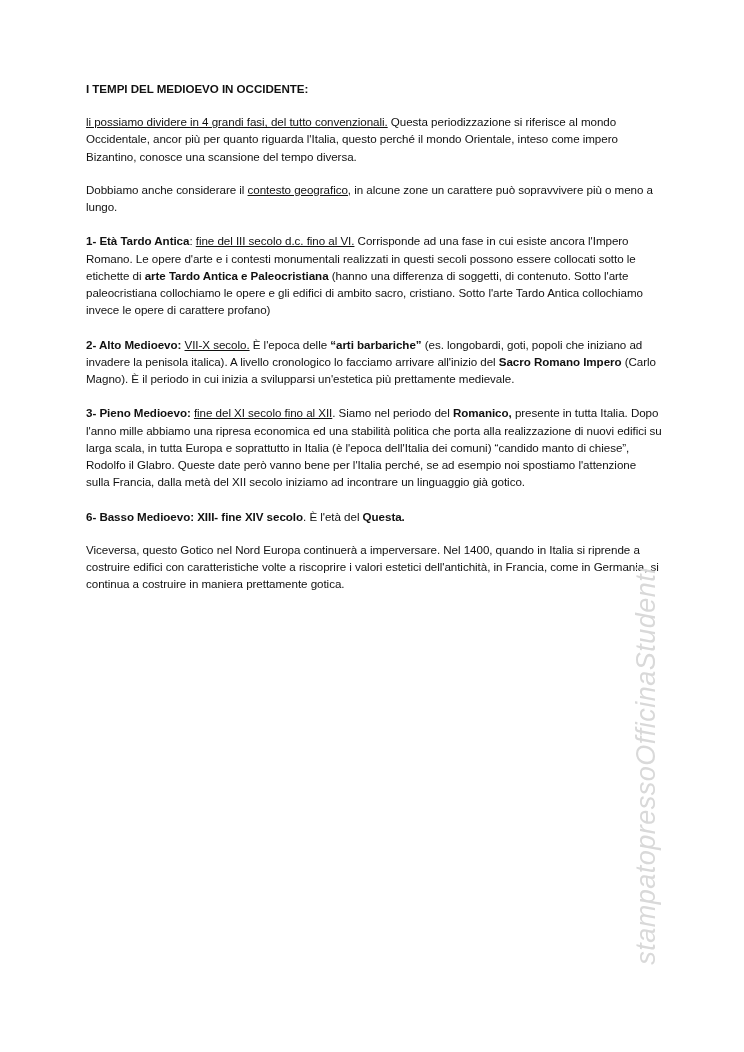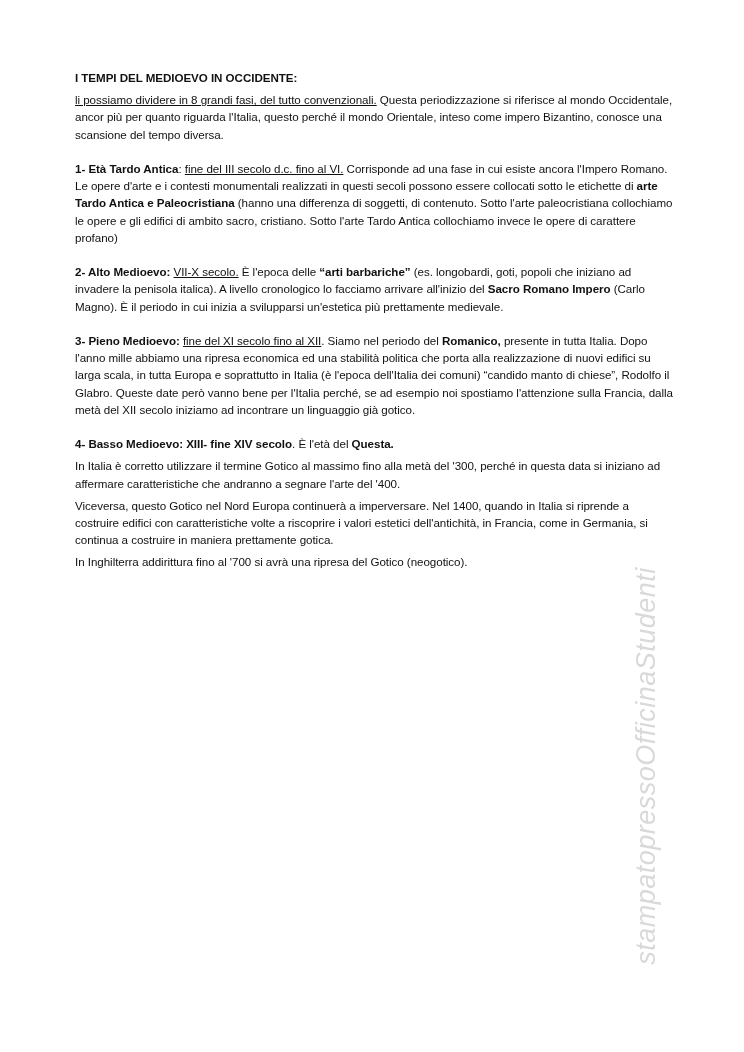--- a/index.html
+++ b/index.html
@@ -19,21 +19,21 @@
   .content {
     position: absolute;
     left: 70px;
     top: 64px;
     width: 608px;
     font-size: 11.6px;
     line-height: 17.2px;
     letter-spacing: -0.05px;
   }
   .para {
-    margin: 5px;
+    margin: 16px;
   }
   .para.gap {
     margin-top: 17.2px;
   }
   .b { font-weight: bold; }
   .u { text-decoration: underline; }
   .watermark {
     position: absolute;
     left: 646px;
     top: 766px;
@@ -46,23 +46,22 @@
     color: #d9d9d9;
     pointer-events: none;
   }
 </style>
 </head>
 <body>
 
 <div class="page">
   <div class="content">
       <p class="para"><span class="b">I TEMPI DEL MEDIOEVO IN OCCIDENTE:</span></p>
-      <p class="para"><span class="u">li possiamo dividere in 8 grandi fasi, del tutto convenzionali.</span><span> Questa periodizzazione si riferisce al mondo Occidentale, ancor più per quanto riguarda l'Italia, questo perché il mondo Orientale, inteso come impero Bizantino, conosce una scansione del tempo diversa.</span></p>
+      <p class="para"><span class="u">li possiamo dividere in 4 grandi fasi, del tutto convenzionali.</span><span> Questa periodizzazione si riferisce al mondo Occidentale, ancor più per quanto riguarda l'Italia, questo perché il mondo Orientale, inteso come impero Bizantino, conosce una scansione del tempo diversa.</span></p>
+      <p class="para"><span>Dobbiamo anche considerare il </span><span class="u">contesto geografico,</span><span> in alcune zone un carattere può sopravvivere più o meno a lungo.</span></p>
       <p class="para gap"><span class="b">1- Età Tardo Antica</span><span>: </span><span class="u">fine del III secolo d.c. fino al VI.</span><span> Corrisponde ad una fase in cui esiste ancora l'Impero Romano. Le opere d'arte e i contesti monumentali realizzati in questi secoli possono essere collocati sotto le etichette di </span><span class="b">arte Tardo Antica e Paleocristiana</span><span> (hanno una differenza di soggetti, di contenuto. Sotto l'arte paleocristiana collochiamo le opere e gli edifici di ambito sacro, cristiano. Sotto l'arte Tardo Antica collochiamo invece le opere di carattere profano)</span></p>
       <p class="para gap"><span class="b">2- Alto Medioevo: </span><span class="u">VII-X secolo.</span><span> È l'epoca delle </span><span class="b">“arti barbariche”</span><span> (es. longobardi, goti, popoli che iniziano ad invadere la penisola italica). A livello cronologico lo facciamo arrivare all'inizio del </span><span class="b">Sacro Romano Impero</span><span> (Carlo Magno). È il periodo in cui inizia a svilupparsi un'estetica più prettamente medievale.</span></p>
       <p class="para gap"><span class="b">3- Pieno Medioevo: </span><span class="u">fine del XI secolo fino al XII</span><span>. Siamo nel periodo del </span><span class="b">Romanico,</span><span> presente in tutta Italia. Dopo l'anno mille abbiamo una ripresa economica ed una stabilità politica che porta alla realizzazione di nuovi edifici su larga scala, in tutta Europa e soprattutto in Italia (è l'epoca dell'Italia dei comuni) “candido manto di chiese”, Rodolfo il Glabro. Queste date però vanno bene per l'Italia perché, se ad esempio noi spostiamo l'attenzione sulla Francia, dalla metà del XII secolo iniziamo ad incontrare un linguaggio già gotico.</span></p>
-      <p class="para gap"><span class="b">4- Basso Medioevo: XIII- fine XIV secolo</span><span>. È l'età del </span><span class="b">Questa.</span></p>
-      <p class="para"><span>In Italia è corretto utilizzare il termine Gotico al massimo fino alla metà del '300, perché in questa data si iniziano ad affermare caratteristiche che andranno a segnare l'arte del '400.</span></p>
+      <p class="para gap"><span class="b">6- Basso Medioevo: XIII- fine XIV secolo</span><span>. È l'età del </span><span class="b">Questa.</span></p>
       <p class="para"><span>Viceversa, questo Gotico nel Nord Europa continuerà a imperversare. Nel 1400, quando in Italia si riprende a costruire edifici con caratteristiche volte a riscoprire i valori estetici dell'antichità, in Francia, come in Germania, si continua a costruire in maniera prettamente gotica.</span></p>
-      <p class="para"><span>In Inghilterra addirittura fino al '700 si avrà una ripresa del Gotico (neogotico).</span></p>
     </div>
   <div class="watermark" style="color: rgb(217, 217, 217);">stampatopressoOfficinaStudenti</div>
 </div>
 
 </body></html>

